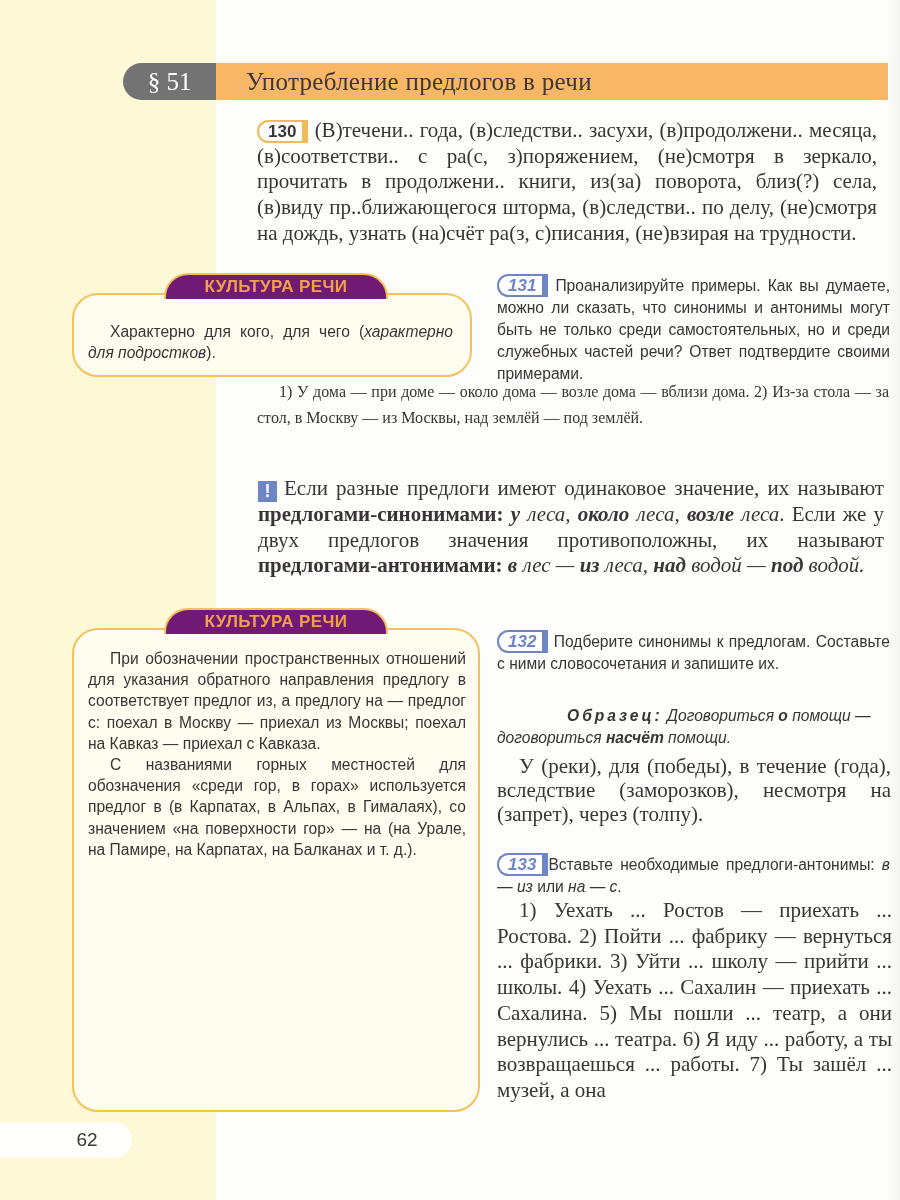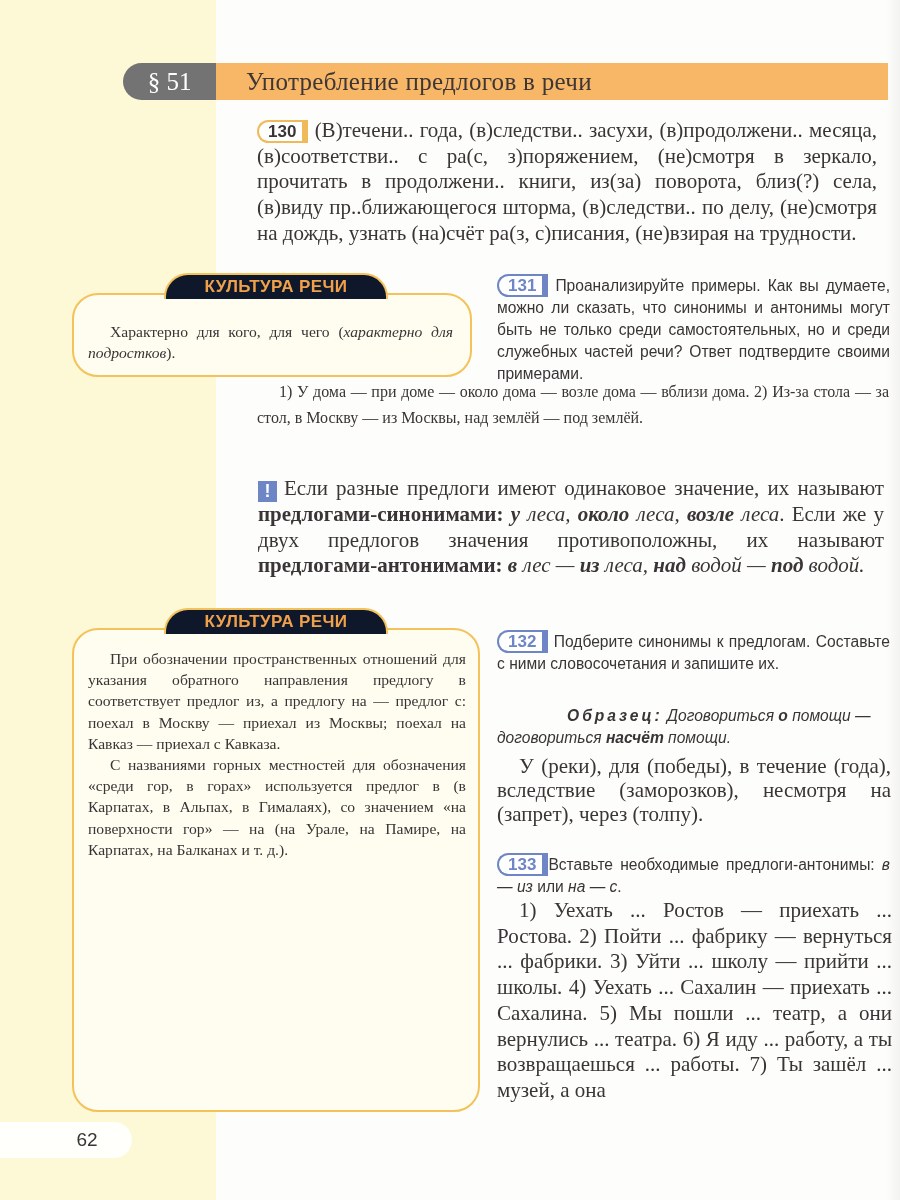--- a/index.html
+++ b/index.html
@@ -12,31 +12,31 @@
   .hdr-num { width:93px; height:37px; background:#737373; color:#fff; border-radius:19px 0 0 19px;
              font-family:"DejaVu Serif", serif; font-size:25px; display:flex; align-items:center; justify-content:center; }
   .hdr-title { flex:1; background:#f8b766; color:#3d3636; font-size:25px; padding-left:30px; display:flex; align-items:center; letter-spacing:0.3px; }
 
   .serif { font-family:"Liberation Serif", serif; }
 
   .task-num { display:inline-block; border:2px solid #f0b95a; border-right:none; border-radius:12px 0 0 12px;
               font-family:"Liberation Sans", sans-serif; font-weight:bold; font-size:17px; color:#3a3436;
               padding:0 6px 0 9px; line-height:19px; position:relative; margin-right:6px; background:#fff; }
   .task-num::after { content:""; position:absolute; right:-6px; top:-2px; width:6px; height:23px; background:#f0b95a; }
-  .task-num.blue { border-color:#6f86c6; color:#6f86c6; }
+  .task-num.blue { border-color:#6f86c6; color:#6f86c6;font-style:italic; }
   .task-num.blue::after { background:#6f86c6; }
 
   .t130 { position:absolute; left:257px; top:118px; width:620px; font-size:21px; line-height:25.7px; text-align:justify; }
 
   .cult { position:absolute; border:2px solid #f4c25a; border-radius:26px; background:#fffdf0; }
   .cult-tab { position:absolute; top:-22px; height:24px; border:2px solid #f4c25a; border-bottom:none;
-              border-radius:24px 24px 0 0; background:#0f172a; color:#f0a04a;
+              border-radius:24px 24px 0 0; background:#701a75; color:#f0a04a;
               font-family:"Liberation Sans", sans-serif; font-weight:bold; font-size:17px;
               display:flex; align-items:center; justify-content:center; letter-spacing:0.4px; }
-  .cult-body { font-family:Liberation Serif, serif; font-size:15.6px; line-height:21.2px; color:#3a3436; text-align:justify; }
+  .cult-body { font-family:Liberation Sans, sans-serif; font-size:15.6px; line-height:21.2px; color:#3a3436; text-align:justify; }
   .cult1 { left:72px; top:293px; width:396px; height:80px; }
   .cult1 .cult-tab { left:90px; width:220px; }
   .cult1 .cult-body { position:absolute; left:14px; top:26px; width:365px; }
   .cult2 { left:72px; top:628px; width:404px; height:480px; }
   .cult2 .cult-tab { left:90px; width:220px; }
   .cult2 .cult-body { position:absolute; left:14px; top:18px; width:378px; }
 
   .t131 { position:absolute; left:497px; top:274px; width:393px; font-family:"Liberation Sans", sans-serif; font-size:15.6px; line-height:22px; text-align:justify; }
   .t131-ex { position:absolute; left:257px; top:379px; width:632px; font-size:16px; line-height:25.7px; text-align:justify; }
 

